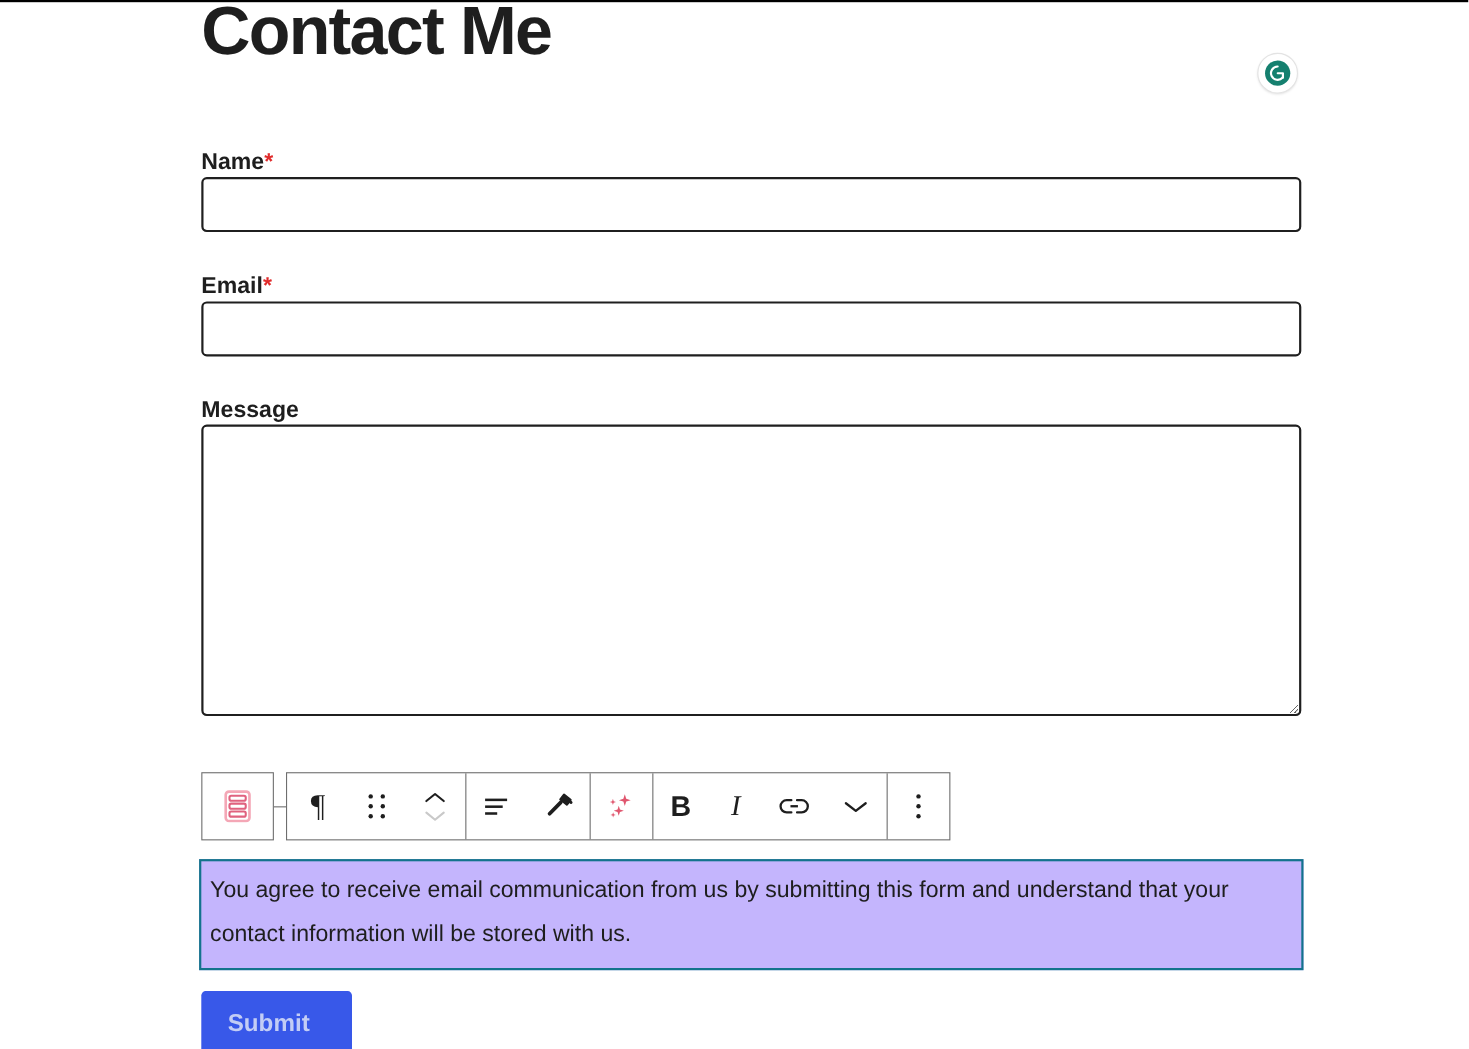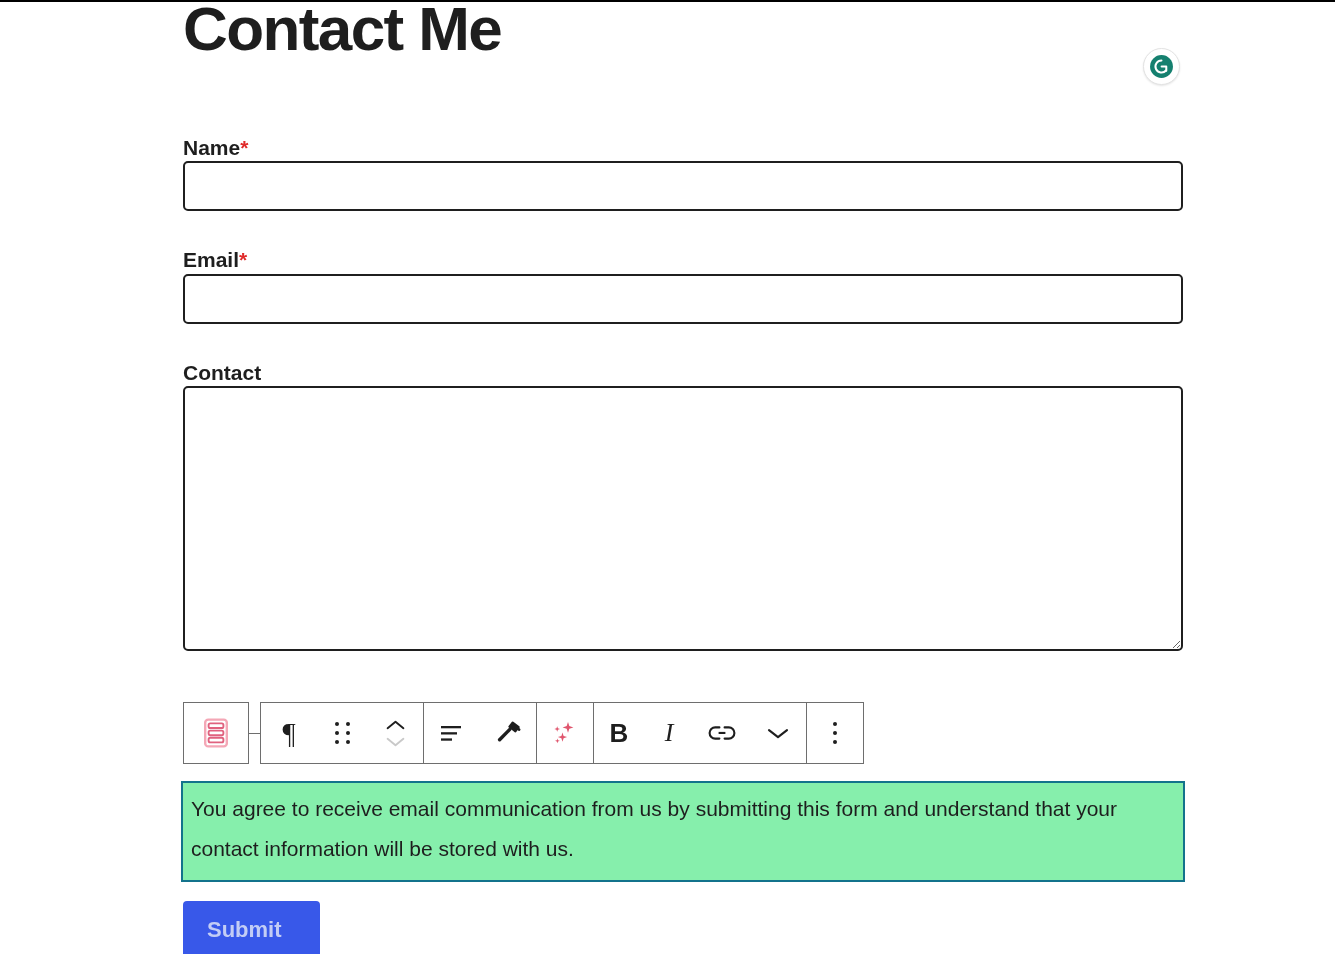--- a/index.html
+++ b/index.html
@@ -158,21 +158,21 @@
   .tb-btn.wide { width: 56px; }
 
   
   .consent-block {
     position: absolute;
     left: 181px;
     top: 779px;
     width: 1004px;
     box-sizing: border-box;
     border: 2px solid #13738c;
-    background: #86efac;
+    background: #c4b5fd;
     padding: 6px 8px 10px 8px;
     z-index: 7;
   }
   .consent-text {
     font-size: 21px;
     line-height: 1.92;
     color: #1e1e1e;
     margin: 0;
   }
 
@@ -242,21 +242,21 @@
     <div class="gap-a"></div>
 
     <label class="field-label">
       <span>Email</span><span class="req-star">*</span>
     </label>
     <input class="text-input" type="text" value="" placeholder="" style="">
 
     <div class="gap-b"></div>
 
     <label class="field-label">
-      <span>Contact</span><span class="req-star"></span>
+      <span>Message</span><span class="req-star"></span>
     </label>
     <textarea class="msg-area" placeholder="" style=""></textarea>
   </div>
 
   <div class="toolbar-row">
 
     <div class="tb-block-btn">
       <svg width="26" height="30" viewBox="0 0 26 30">
         <rect x="2.2" y="1.6" width="21.6" height="26.8" rx="3" fill="none" stroke="#f4a7b6" stroke-width="2.4"></rect>
         <rect x="5.6" y="5.4" width="14.8" height="4.6" rx="1.6" fill="none" stroke="#e0627f" stroke-width="1.9"></rect>

